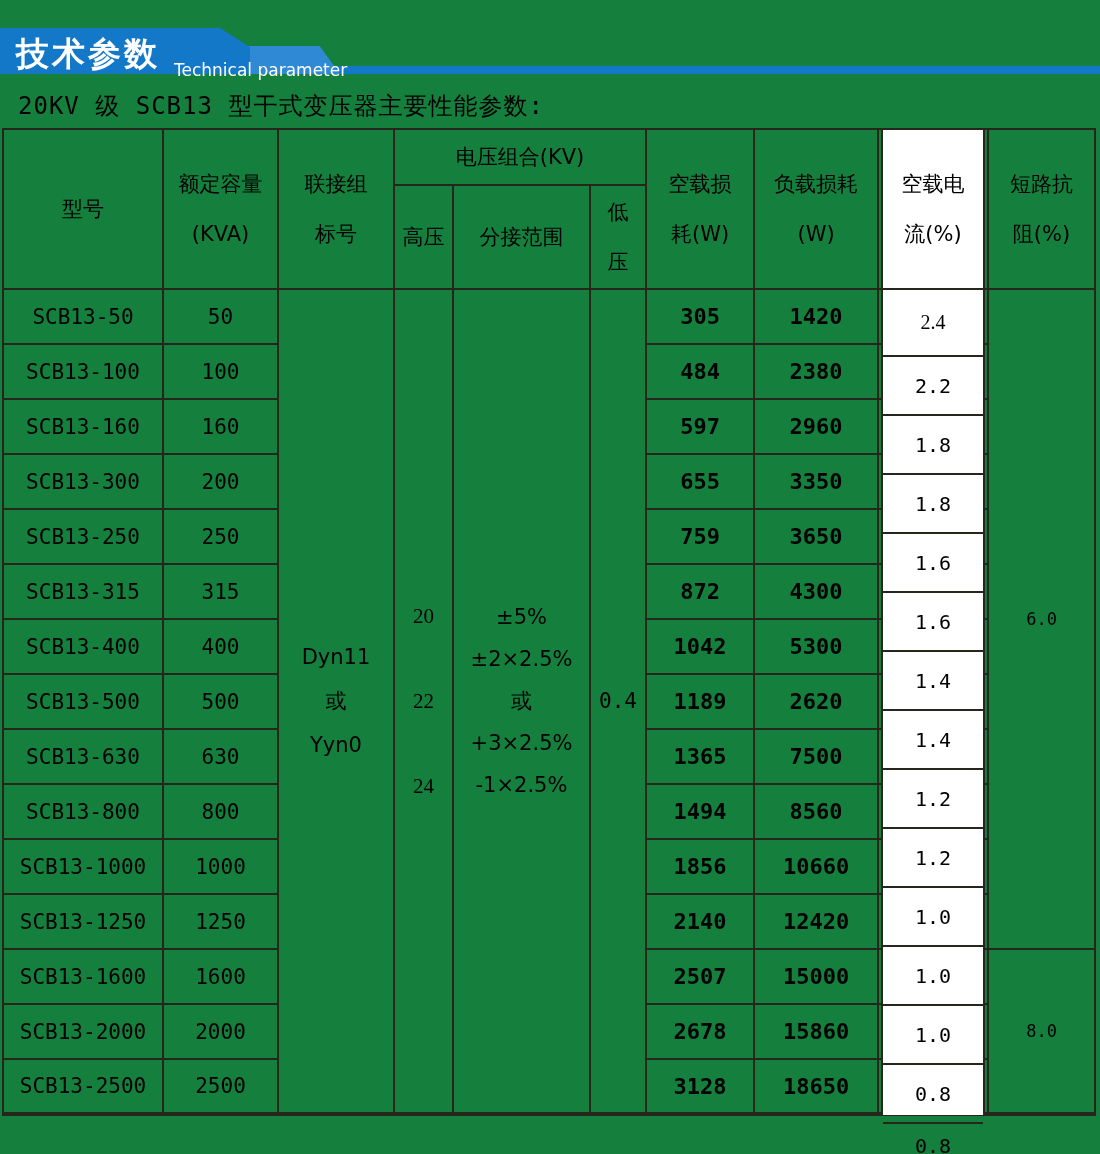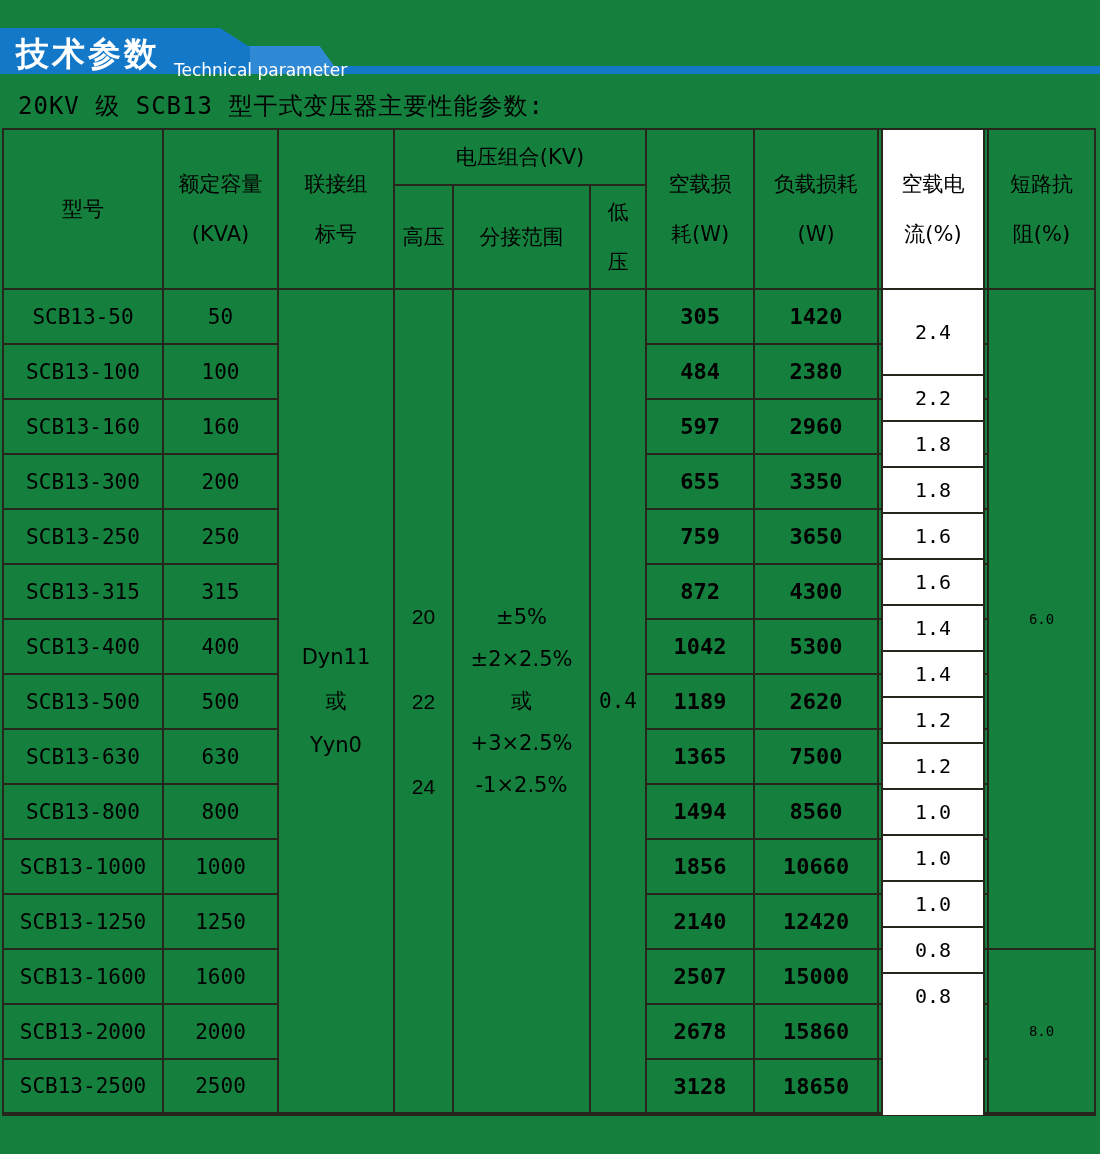--- a/index.html
+++ b/index.html
@@ -27,34 +27,34 @@
   td,th{border:2px solid #26261c;padding:0;text-align:center;vertical-align:middle;
         font-size:21px;font-weight:normal;overflow:hidden;}
   table{border:2px solid #26261c;border-bottom-width:4px;}
   tr.h1{height:56px;}
   tr.h2{height:104px;}
   tbody tr{height:55px;}
   .two-line span{display:block;line-height:50px;}
   .mono{font-family:"DejaVu Sans Mono","DejaVu Sans",monospace;margin-top:48px;}
   .num{font-weight:bold;font-size:22px;font-family:"DejaVu Sans Mono","DejaVu Sans",monospace;}
   .conn div{line-height:44px;}
-  .hv div{line-height:85px;font-family:Liberation Sans, sans-serif;}
+  .hv div{line-height:85px;font-family:Liberation Serif, serif;}
   .tap div{line-height:42px;}
-  .imp{font-size:14px;font-family:"DejaVu Sans Mono","DejaVu Sans",monospace;}
+  .imp{font-size:17px;font-family:"DejaVu Sans Mono","DejaVu Sans",monospace;}
 
   
   #ov-current{position:absolute;left:881px;top:130px;width:100px;height:985px;background:#fff;
               border-left:2px solid #26261c;border-right:2px solid #26261c;box-sizing:content-box;}
   #ov-current .ov-head{height:158px;border-bottom:2px solid #26261c;display:flex;flex-direction:column;
                        justify-content:center;align-items:center;font-size:21px;}
   #ov-current .ov-head span{display:block;line-height:50px;}
-  .ov-slot{height:46px;box-sizing:border-box;border-top:2px solid #26261c;display:flex;
+  .ov-slot{height:59px;box-sizing:border-box;border-top:2px solid #26261c;display:flex;
            align-items:center;justify-content:center;font-size:20px;
            font-family:"DejaVu Sans Mono","DejaVu Sans",monospace;}
-  .ov-slot.first{height:84px;border-top:none;}
+  .ov-slot.first{height:65px;border-top:none;font-family:Liberation Serif, serif;}
   .ov-slot.last{height:45px;}
 </style>
 </head>
 <body>
 
 <div id="page">
 
   <div id="banner">
     <div class="banner-bar"></div>
     <div class="banner-step"></div>

